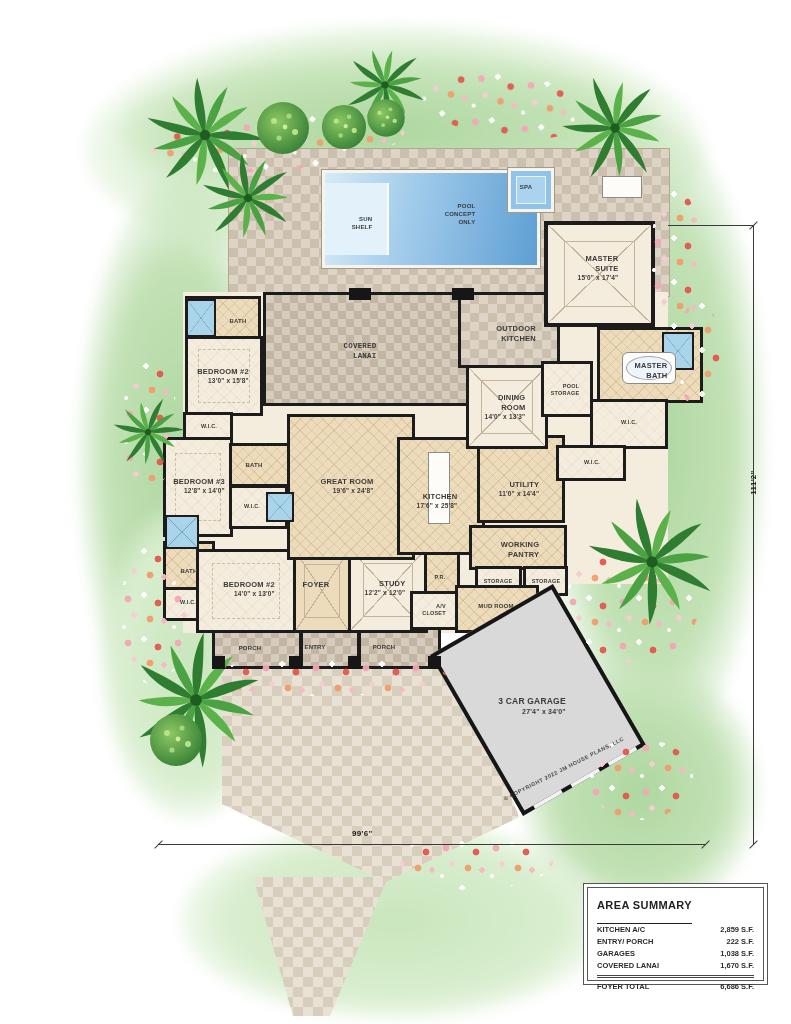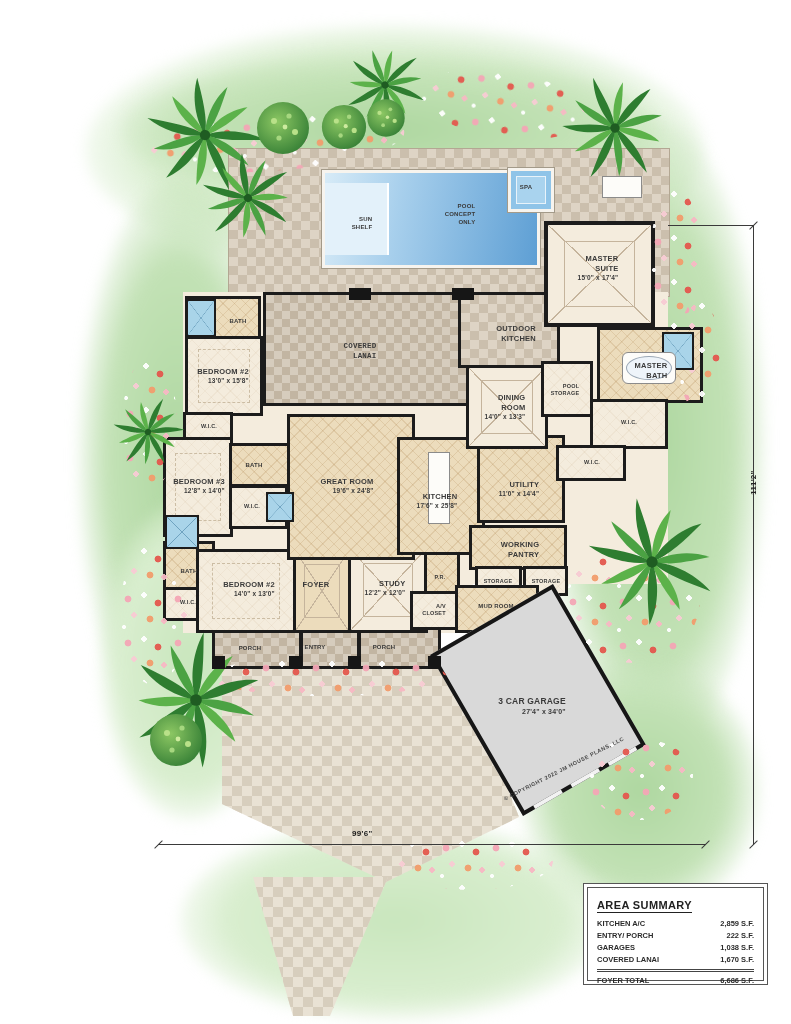--- a/index.html
+++ b/index.html
@@ -78,21 +78,21 @@
   .gdoor{position:absolute;bottom:-4px;height:4px;background:#f2f2f2;}
   
   .dimline{position:absolute;background:#3a3a3a;z-index:45;}
   .dimlbl{position:absolute;font-size:8px;font-weight:bold;color:#222;z-index:45;letter-spacing:.3px;}
   .tick{position:absolute;width:11px;height:1px;background:#3a3a3a;z-index:45;}
   
   .summary{position:absolute;left:583px;top:883px;width:185px;height:102px;border:1px solid #555;
            padding:3px;box-sizing:border-box;background:#fff;z-index:50;}
   .summary-in{border:1px solid #555;width:100%;height:100%;box-sizing:border-box;padding:7px 9px;}
   .sum-title{font-size:11px;font-weight:bold;color:#222;letter-spacing:.4px;
-             border-bottom:1.5px solid #222;display:inline-block;padding-bottom:1px;margin-bottom:5px;}
+             border-bottom:1.5px solid #222;display:inline-block;padding-bottom:12px;}
   .sum-row{display:flex;justify-content:space-between;font-size:7.5px;font-weight:bold;color:#2b2b2b;line-height:1.6;}
   .sum-total{border-top:3px double #444;margin-top:3px;padding-top:3px;}
   .copyright{position:absolute;left:504px;top:796px;width:160px;transform:rotate(-27deg);
              transform-origin:0 50%;font-size:5.5px;font-weight:bold;color:#4a4a4a;letter-spacing:.5px;z-index:40;}
 </style>
 </head>
 <body>
 
 <div class="canvas">
 

